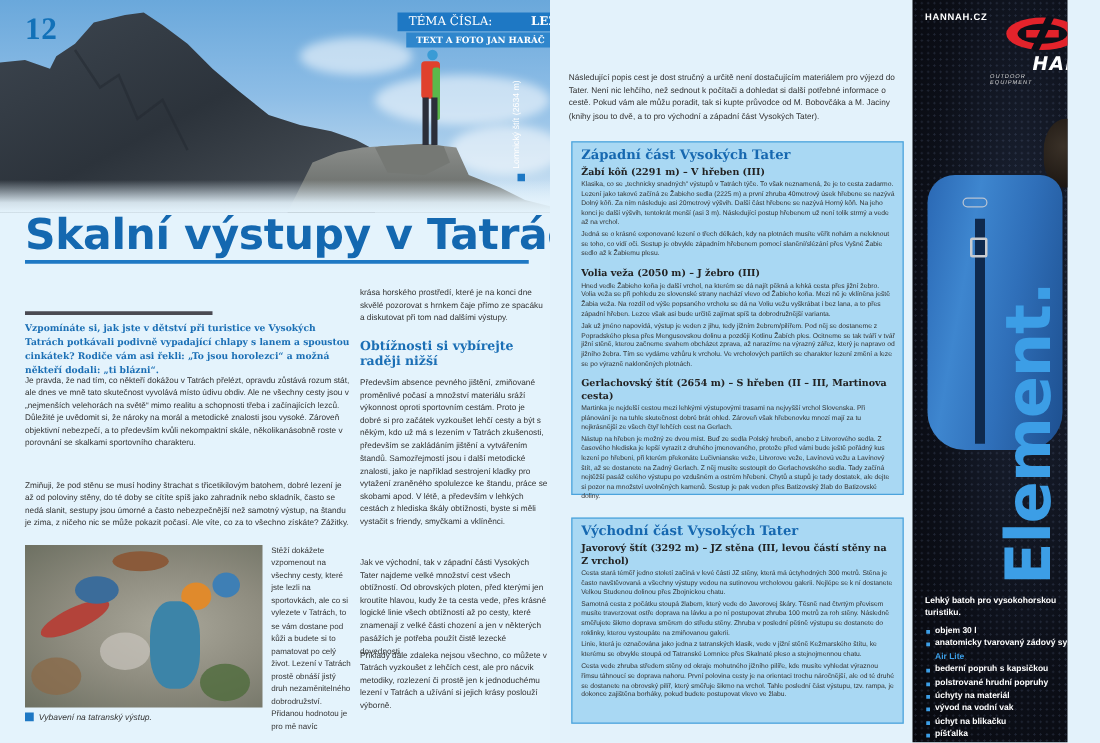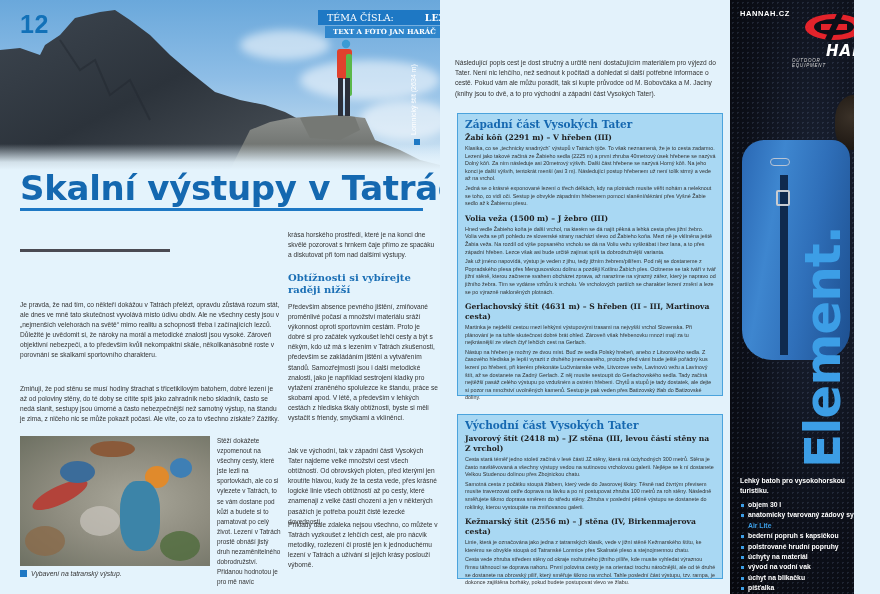--- a/index.html
+++ b/index.html
@@ -7,21 +7,21 @@
   body { position: relative; font-family: "Liberation Sans", sans-serif; color: #2a2a2a; }
 
   
   .left-page { position: absolute; left: 0; top: 0; width: 440px; height: 594px; background: #e4f3fc; overflow: hidden; }
   .hero { position: absolute; left: 0; top: 0; width: 440px; height: 170px; overflow: hidden;
           background: linear-gradient(180deg, #6aa8db 0%, #8dbde6 45%, #b8d6ee 80%, #dfeef9 100%); }
   .cloud { position: absolute; border-radius: 50%; background: rgba(255,255,255,0.55); filter: blur(4px); }
   .mountain { position: absolute; left: 0; top: 0; width: 440px; height: 170px; }
   .hero-fade { position: absolute; left: 0; bottom: 0; width: 100%; height: 26px;
                background: linear-gradient(180deg, rgba(228,243,252,0) 0%, rgba(228,243,252,0.9) 70%, #e4f3fc 100%); }
-  .page-number { position: absolute; left: 20px; top: 10px; font-family: Liberation Sans, sans-serif; font-weight: bold;
+  .page-number { position: absolute; left: 20px; top: 10px; font-family: Liberation Serif, serif; font-weight: bold;
                  font-size: 25px; color: #1271b8; letter-spacing: 0.5px; text-align: center; }
   .topic-tag { position: absolute; left: 318px; top: 10px; width: 122px; height: 15px; background: #1e78c4; color: #fff;
                font-family: "DejaVu Serif", serif; font-size: 9.5px; line-height: 15px; padding-left: 9px; white-space: nowrap; }
   .topic-tag b { font-weight: bold; margin-left: 28px; }
   .author-tag { position: absolute; left: 325px; top: 26px; width: 115px; height: 12px; background: #2f86cc; color: #fff;
                 font-family: "DejaVu Serif", serif; font-size: 7px; line-height: 12px; padding-left: 8px; font-weight: bold; white-space: nowrap; }
   .photo-caption-vert { position: absolute; left: 410px; top: 55px; width: 14px; height: 90px; }
   .photo-caption-vert span.txt { position: absolute; left: 0; top: 80px; transform: rotate(-90deg); transform-origin: left top;
                                  font-size: 7px; color: #fff; white-space: nowrap; width: 80px; }
   .photo-caption-vert span.dot { position: absolute; left: 4px; top: 84px; width: 6px; height: 6px; background: #1e78c4; }
@@ -131,20 +131,21 @@
   <div class="author-tag">TEXT A FOTO JAN HARÁČ</div>
   <div class="photo-caption-vert">
     <span class="txt">Lomnický štít (2634 m)</span>
     <span class="dot"></span>
   </div>
 
   <h1 class="main-title">Skalní výstupy v Tatrách</h1>
   <div class="title-rule"></div>
   <div class="sub-rule"></div>
 
+  <p class="lead">Vzpomínáte si, jak jste v dětství při turistice ve Vysokých Tatrách potkávali podivně vypadající chlapy s lanem a spoustou cinkátek? Rodiče vám asi řekli: „To jsou horolezci“ a možná někteří dodali: „ti blázni“.</p>
   <p class="body-text col-a-p1">Je pravda, že nad tím, co někteří dokážou v Tatrách přelézt, opravdu zůstává rozum stát, ale dnes ve mně tato skutečnost vyvolává místo údivu obdiv. Ale ne všechny cesty jsou v „nejmenších velehorách na světě“ mimo realitu a schopnosti třeba i začínajících lezců. Důležité je uvědomit si, že nároky na morál a metodické znalosti jsou vysoké. Zároveň objektivní nebezpečí, a to především kvůli nekompaktní skále, několikanásobně roste v porovnání se skalkami sportovního charakteru.</p>
   <p class="body-text col-a-p2">Zmiňuji, že pod stěnu se musí hodiny štrachat s třicetikilovým batohem, dobré lezení je až od poloviny stěny, do té doby se cítíte spíš jako zahradník nebo skladník, často se nedá slanit, sestupy jsou úmorné a často nebezpečnější než samotný výstup, na štandu je zima, z ničeho nic se může pokazit počasí. Ale víte, co za to všechno získáte? Zážitky.</p>
 
   <div class="gear-photo">
     <div class="gear-item" style="left:10px;top:50px;width:60px;height:18px;background:#b3433a;transform:rotate(-25deg);"></div>
     <div class="gear-item" style="left:40px;top:25px;width:35px;height:22px;background:#3b6c9a;"></div>
     <div class="gear-item" style="left:70px;top:5px;width:45px;height:16px;background:#8a5a3a;"></div>
     <div class="gear-item" style="left:125px;top:30px;width:24px;height:22px;background:#e08a2c;"></div>
     <div class="gear-item" style="left:150px;top:22px;width:22px;height:20px;background:#3e7fb5;"></div>
     <div class="gear-item" style="left:100px;top:45px;width:40px;height:70px;background:#3c84a8;border-radius:40%;"></div>
@@ -163,34 +164,33 @@
 </div>
 
 <div class="right-page">
   <p class="intro">Následující popis cest je dost stručný a určitě není dostačujícím materiálem pro výjezd do Tater. Není nic lehčího, než sednout k počítači a dohledat si další potřebné informace o cestě. Pokud vám ale můžu poradit, tak si kupte průvodce od M. Bobovčáka a M. Jaciny (knihy jsou to dvě, a to pro východní a západní část Vysokých Tater).</p>
 
   <div class="infobox west">
     <div class="box-title">Západní část Vysokých Tater</div>
     <div class="route-title">Žabí kôň (2291 m) – V hřeben (III)</div>
     <p class="route-p">Klasika, co se „technicky snadných“ výstupů v Tatrách týče. To však neznamená, že je to cesta zadarmo. Lezení jako takové začíná ze Žabieho sedla (2225 m) a první zhruba 40metrový úsek hřebene se nazývá Dolný kôň. Za ním následuje asi 20metrový výšvih. Další část hřebene se nazývá Horný kôň. Na jeho konci je další výšvih, tentokrát menší (asi 3 m). Následující postup hřebenem už není tolik strmý a vede až na vrchol.</p>
     <p class="route-p">Jedná se o krásné exponované lezení o třech délkách, kdy na plotnách musíte věřit nohám a neleknout se toho, co vidí oči. Sestup je obvykle západním hřebenem pomocí slanění/slézání přes Vyšné Žabie sedlo až k Žabiemu plesu.</p>
-    <div class="route-title route-gap">Volia veža (1500 m) – J žebro (III)</div>
+    <div class="route-title route-gap">Volia veža (2050 m) – J žebro (III)</div>
     <p class="route-p">Hned vedle Žabieho koňa je další vrchol, na kterém se dá najít pěkná a lehká cesta přes jižní žebro. Volia veža se při pohledu ze slovenské strany nachází vlevo od Žabieho koňa. Mezi ně je vklíněna ještě Žabia veža. Na rozdíl od výše popsaného vrcholu se dá na Voliu vežu vyškrábat i bez lana, a to přes západní hřeben. Lezce však asi bude určitě zajímat spíš ta dobrodružnější varianta.</p>
     <p class="route-p">Jak už jméno napovídá, výstup je veden z jihu, tedy jižním žebrem/pilířem. Pod něj se dostaneme z Popradského plesa přes Mengusovskou dolinu a později Kotlinu Žabích ples. Ocitneme se tak tváří v tvář jižní stěně, kterou začneme svahem obcházet zprava, až narazíme na výrazný zářez, který je napravo od jižního žebra. Tím se vydáme vzhůru k vrcholu. Ve vrcholových partiích se charakter lezení změní a leze se po výrazně nakloněných plotnách.</p>
-    <div class="route-title route-gap">Gerlachovský štít (4631 m) – S hřeben (II – III, Martinova cesta)</div>
+    <div class="route-title route-gap">Gerlachovský štít (2654 m) – S hřeben (II – III, Martinova cesta)</div>
     <p class="route-p">Martinka je nejdelší cestou mezi lehkými výstupovými trasami na nejvyšší vrchol Slovenska. Při plánování je na tuhle skutečnost dobré brát ohled. Zároveň však hřebenovku mnozí mají za tu nejkrásnější ze všech čtyř lehčích cest na Gerlach.</p>
     <p class="route-p">Nástup na hřeben je možný ze dvou míst. Buď ze sedla Polský hrebeň, anebo z Litvorového sedla. Z časového hlediska je lepší vyrazit z druhého jmenovaného, protože před vámi bude ještě pořádný kus lezení po hřebeni, při kterém překonáte Lučivnianske veže, Litvorove veže, Lavínovú vežu a Lavínový štít, až se dostanete na Zadný Gerlach. Z něj musíte sestoupit do Gerlachovského sedla. Tady začíná nejtěžší pasáž celého výstupu po vzdušném a ostrém hřebeni. Chytů a stupů je tady dostatek, ale dejte si pozor na množství uvolněných kamenů. Sestup je pak veden přes Batizovský žlab do Batizovské doliny.</p>
   </div>
 
   <div class="infobox east">
     <div class="box-title">Východní část Vysokých Tater</div>
-    <div class="route-title">Javorový štít (2418 m) – JZ stěna (III, levou částí stěny na Z vrchol)</div>
+    <div class="route-title">Javorový štít (3292 m) – JZ stěna (III, levou částí stěny na Z vrchol)</div>
     <p class="route-p">Cesta stará téměř jedno století začíná v levé části JZ stěny, která má úctyhodných 300 metrů. Stěna je často navštěvovaná a všechny výstupy vedou na sutinovou vrcholovou galerii. Nejlépe se k ní dostanete Velkou Studenou dolinou přes Zbojnickou chatu.</p>
     <p class="route-p">Samotná cesta z počátku stoupá žlabem, který vede do Javorovej škáry. Těsně nad čtvrtým převisem musíte traverzovat ostře doprava na lávku a po ní postupovat zhruba 100 metrů za roh stěny. Následně směřujete šikmo doprava směrem do středu stěny. Zhruba v poslední pětině výstupu se dostanete do roklinky, kterou vystoupáte na zmiňovanou galerii.</p>
-    <div class="route-title route-gap">Kežmarský štít (2556 m) – J stěna (IV, Birkenmajerova cesta)</div>
     <p class="route-p">Linie, která je označována jako jedna z tatranských klasik, vede v jižní stěně Kežmarského štítu, ke kterému se obvykle stoupá od Tatranské Lomnice přes Skalnaté pleso a stejnojmennou chatu.</p>
     <p class="route-p">Cesta vede zhruba středem stěny od okraje mohutného jižního pilíře, kde musíte vyhledat výraznou římsu táhnoucí se doprava nahoru. První polovina cesty je na orientaci trochu náročnější, ale od té druhé se dostanete na obrovský pilíř, který směřuje šikmo na vrchol. Tahle poslední část výstupu, tzv. rampa, je dokonce zajištěna borháky, pokud budete postupovat vlevo ve žlabu.</p>
   </div>
 </div>
 
 <div class="ad">
   <div class="ad-grid"></div>
   <div class="ad-url">HANNAH.CZ</div>
   <svg class="ad-logo" viewBox="0 0 62 30">
     <ellipse cx="31" cy="15" rx="29" ry="13" fill="#e3232b"></ellipse>

